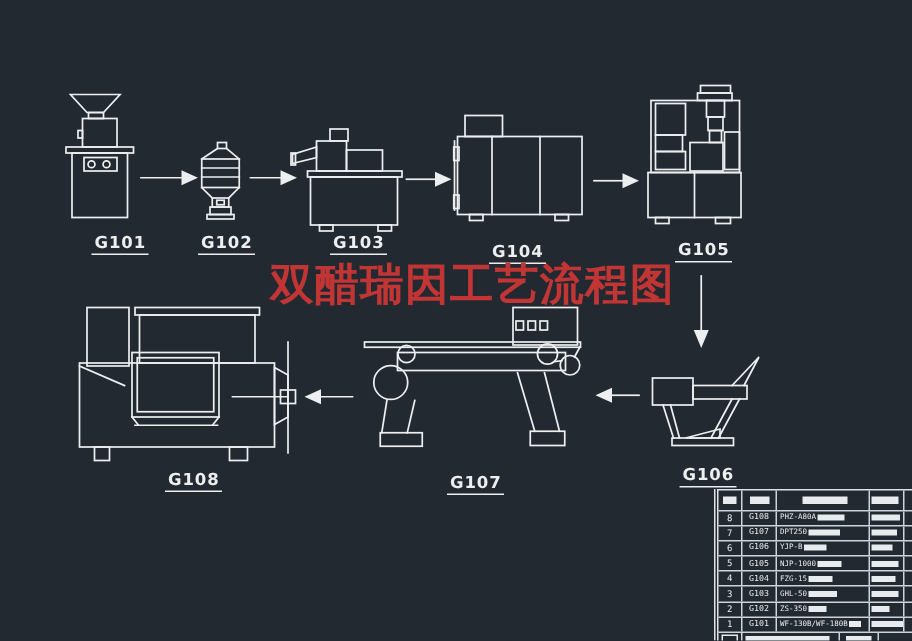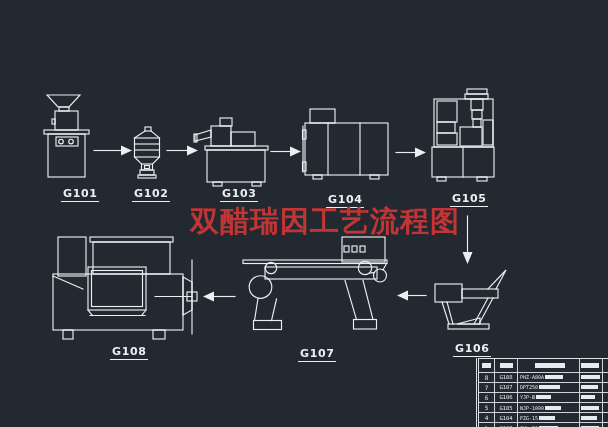--- a/index.html
+++ b/index.html
@@ -1,42 +1,42 @@
 <!DOCTYPE html>
 <html><head>
 <meta charset="utf-8">
 <style>
   html,body{margin:0;padding:0;}
   body{
     width:608px;height:427px;overflow:hidden;position:relative;
     background:#232931;
     font-family:"DejaVu Sans",sans-serif;
   }
-  .canvas{position:absolute;inset:0;margin-top:32px;}
+  .canvas{position:absolute;inset:0;}
 
   
   svg.draw{position:absolute;overflow:visible;}
   svg.draw *{fill:none;stroke:#eceef0;stroke-width:1.15;stroke-linecap:square;}
   svg.draw .fill{fill:#eceef0;stroke:none;}
 
   
   .mlabel{
     position:absolute;
     font:bold 11px "DejaVu Sans",sans-serif;
     color:#eceef0;letter-spacing:.6px;
     border-bottom:1.2px solid #eceef0;
     padding:0 2px 1px 2px;white-space:nowrap;
   }
 
   
   .dwg-title{
     position:absolute;left:180px;top:173px;width:280px;height:33px;
     font-family:"DejaVu Serif","DejaVu Sans",serif;
     font-weight:bold;font-size:29px;line-height:32px;
-    color:#c23535;letter-spacing:1px;white-space:nowrap;text-align:right;
+    color:#c23535;letter-spacing:1px;white-space:nowrap;
   }
 
   
   .bom{position:absolute;left:476px;top:326px;width:132px;height:101px;overflow:hidden;}
   .bom .outerline{position:absolute;left:0;top:0;width:1px;height:101px;background:#dfe3e7;}
   .bom .tbl{
     position:absolute;left:2px;top:0;width:140px;height:110px;
     border:1px solid #dfe3e7;
     font-family:"DejaVu Sans Mono","DejaVu Sans",monospace;
     color:#e8ebee;

